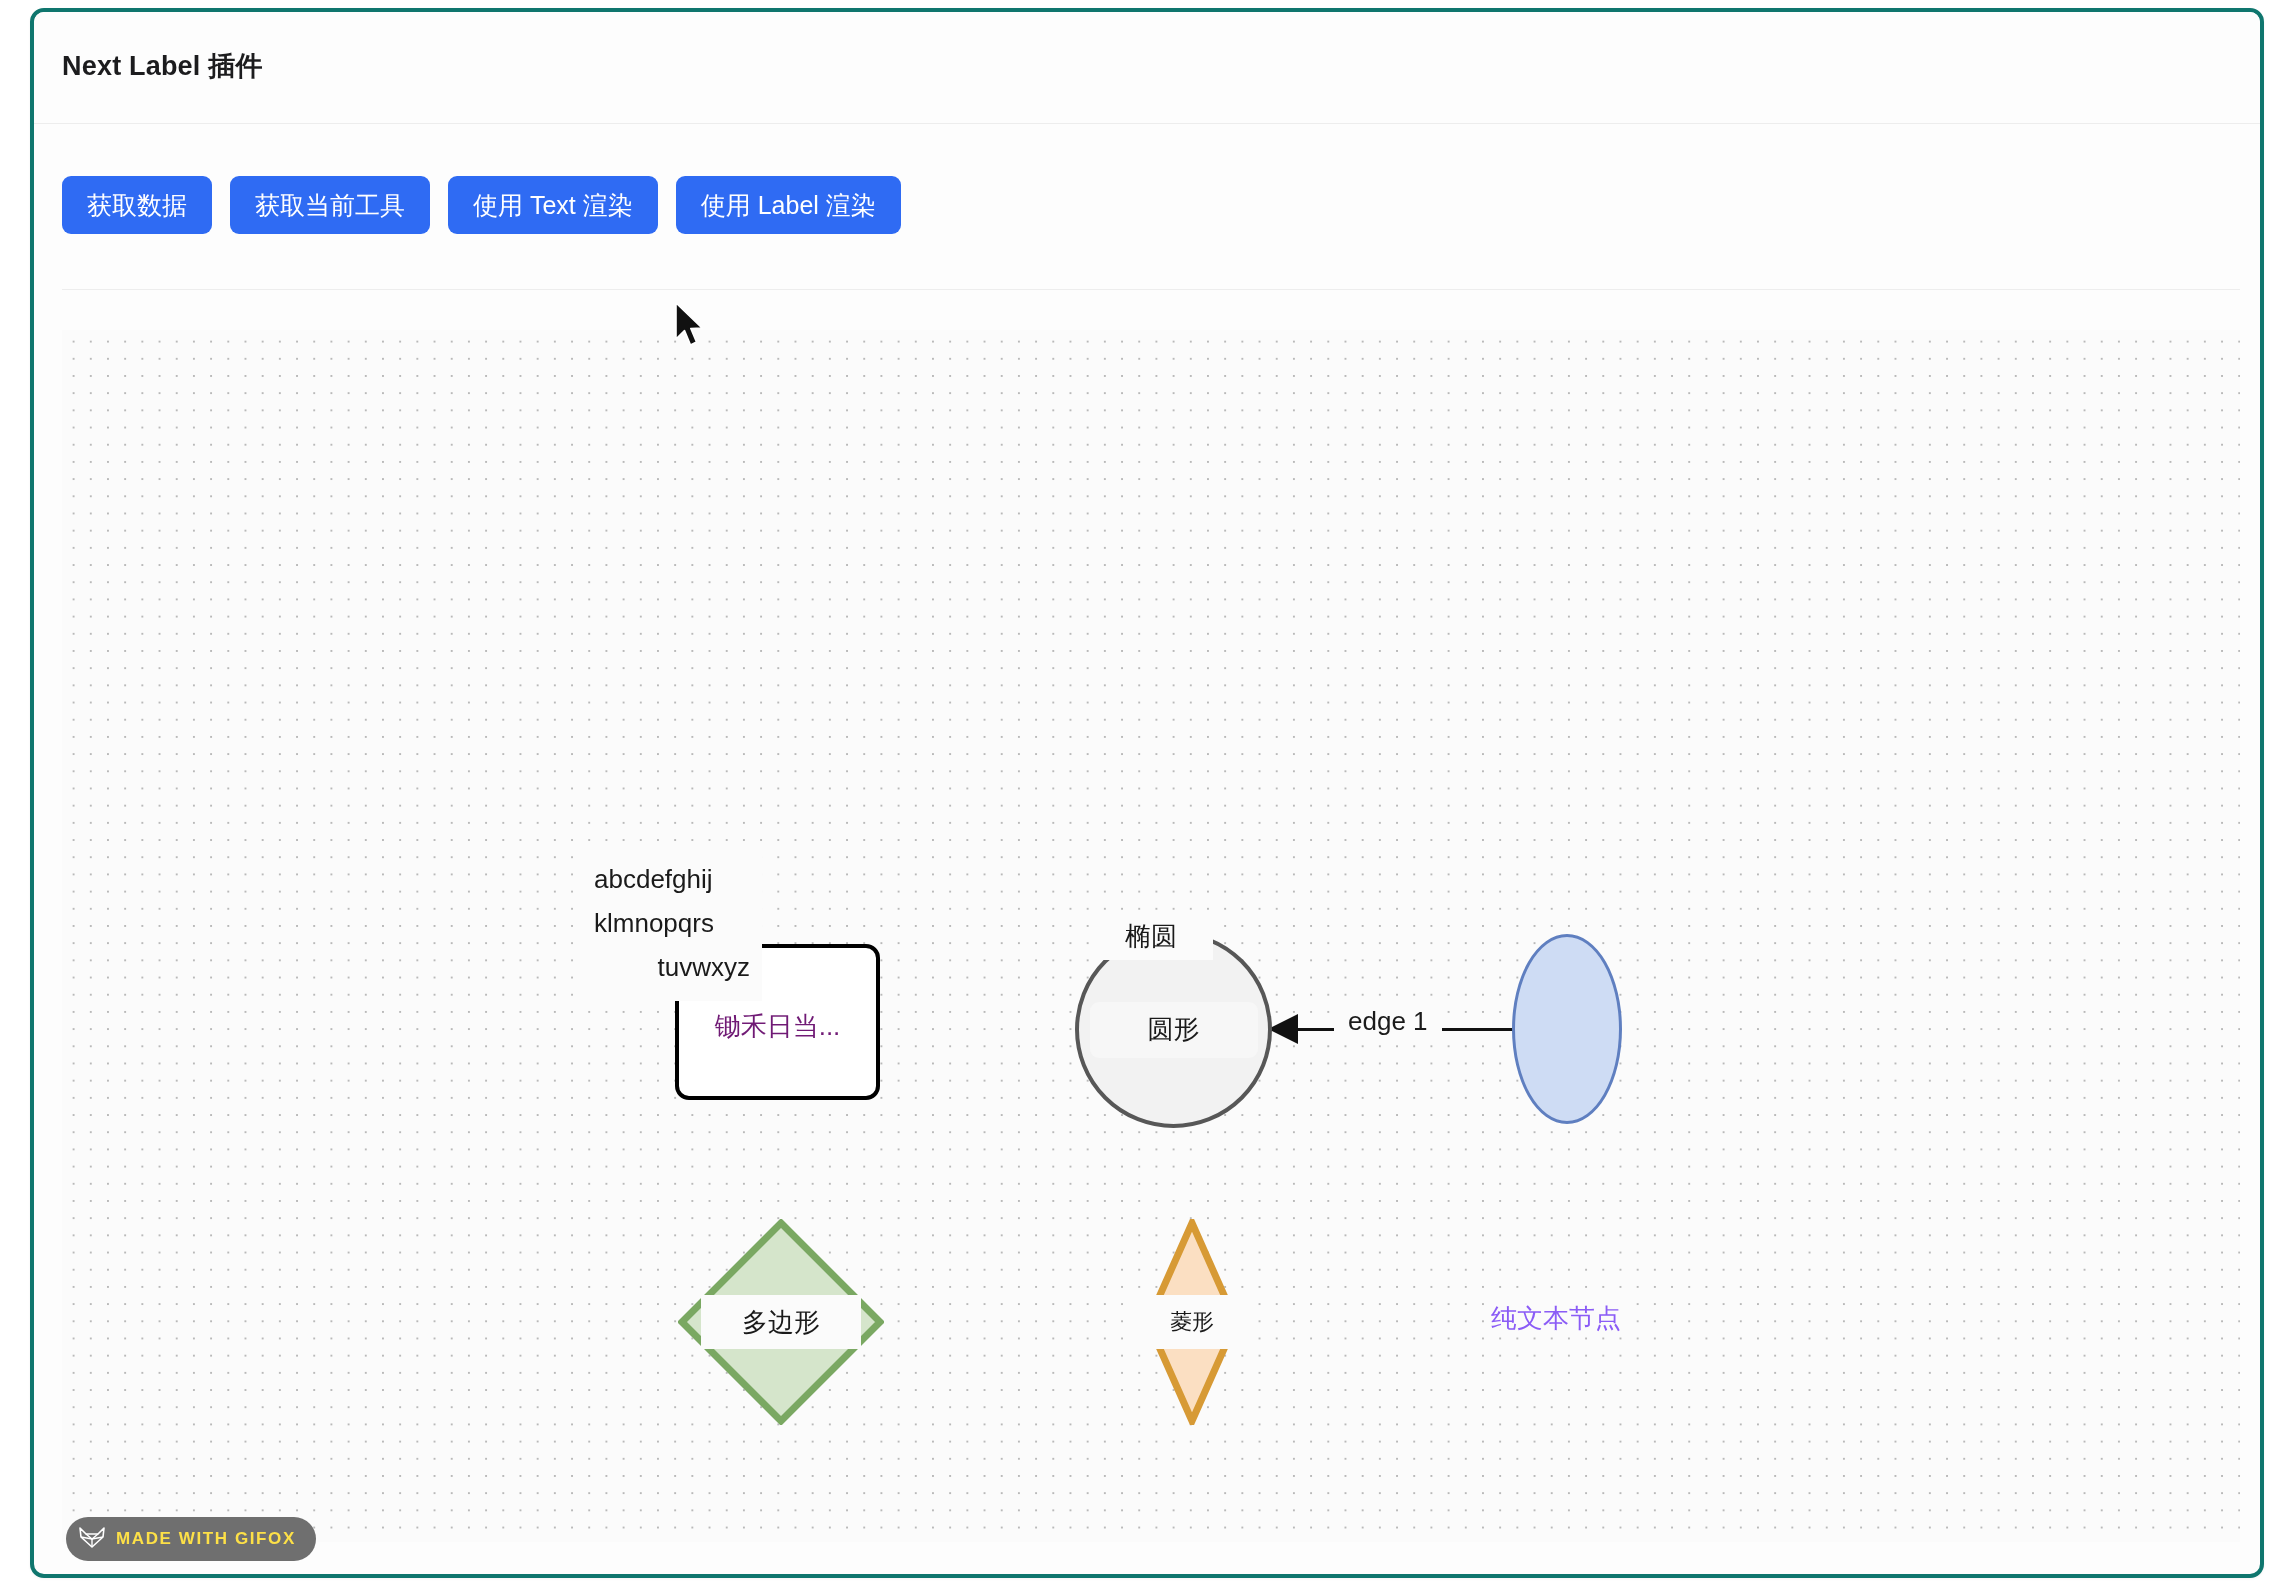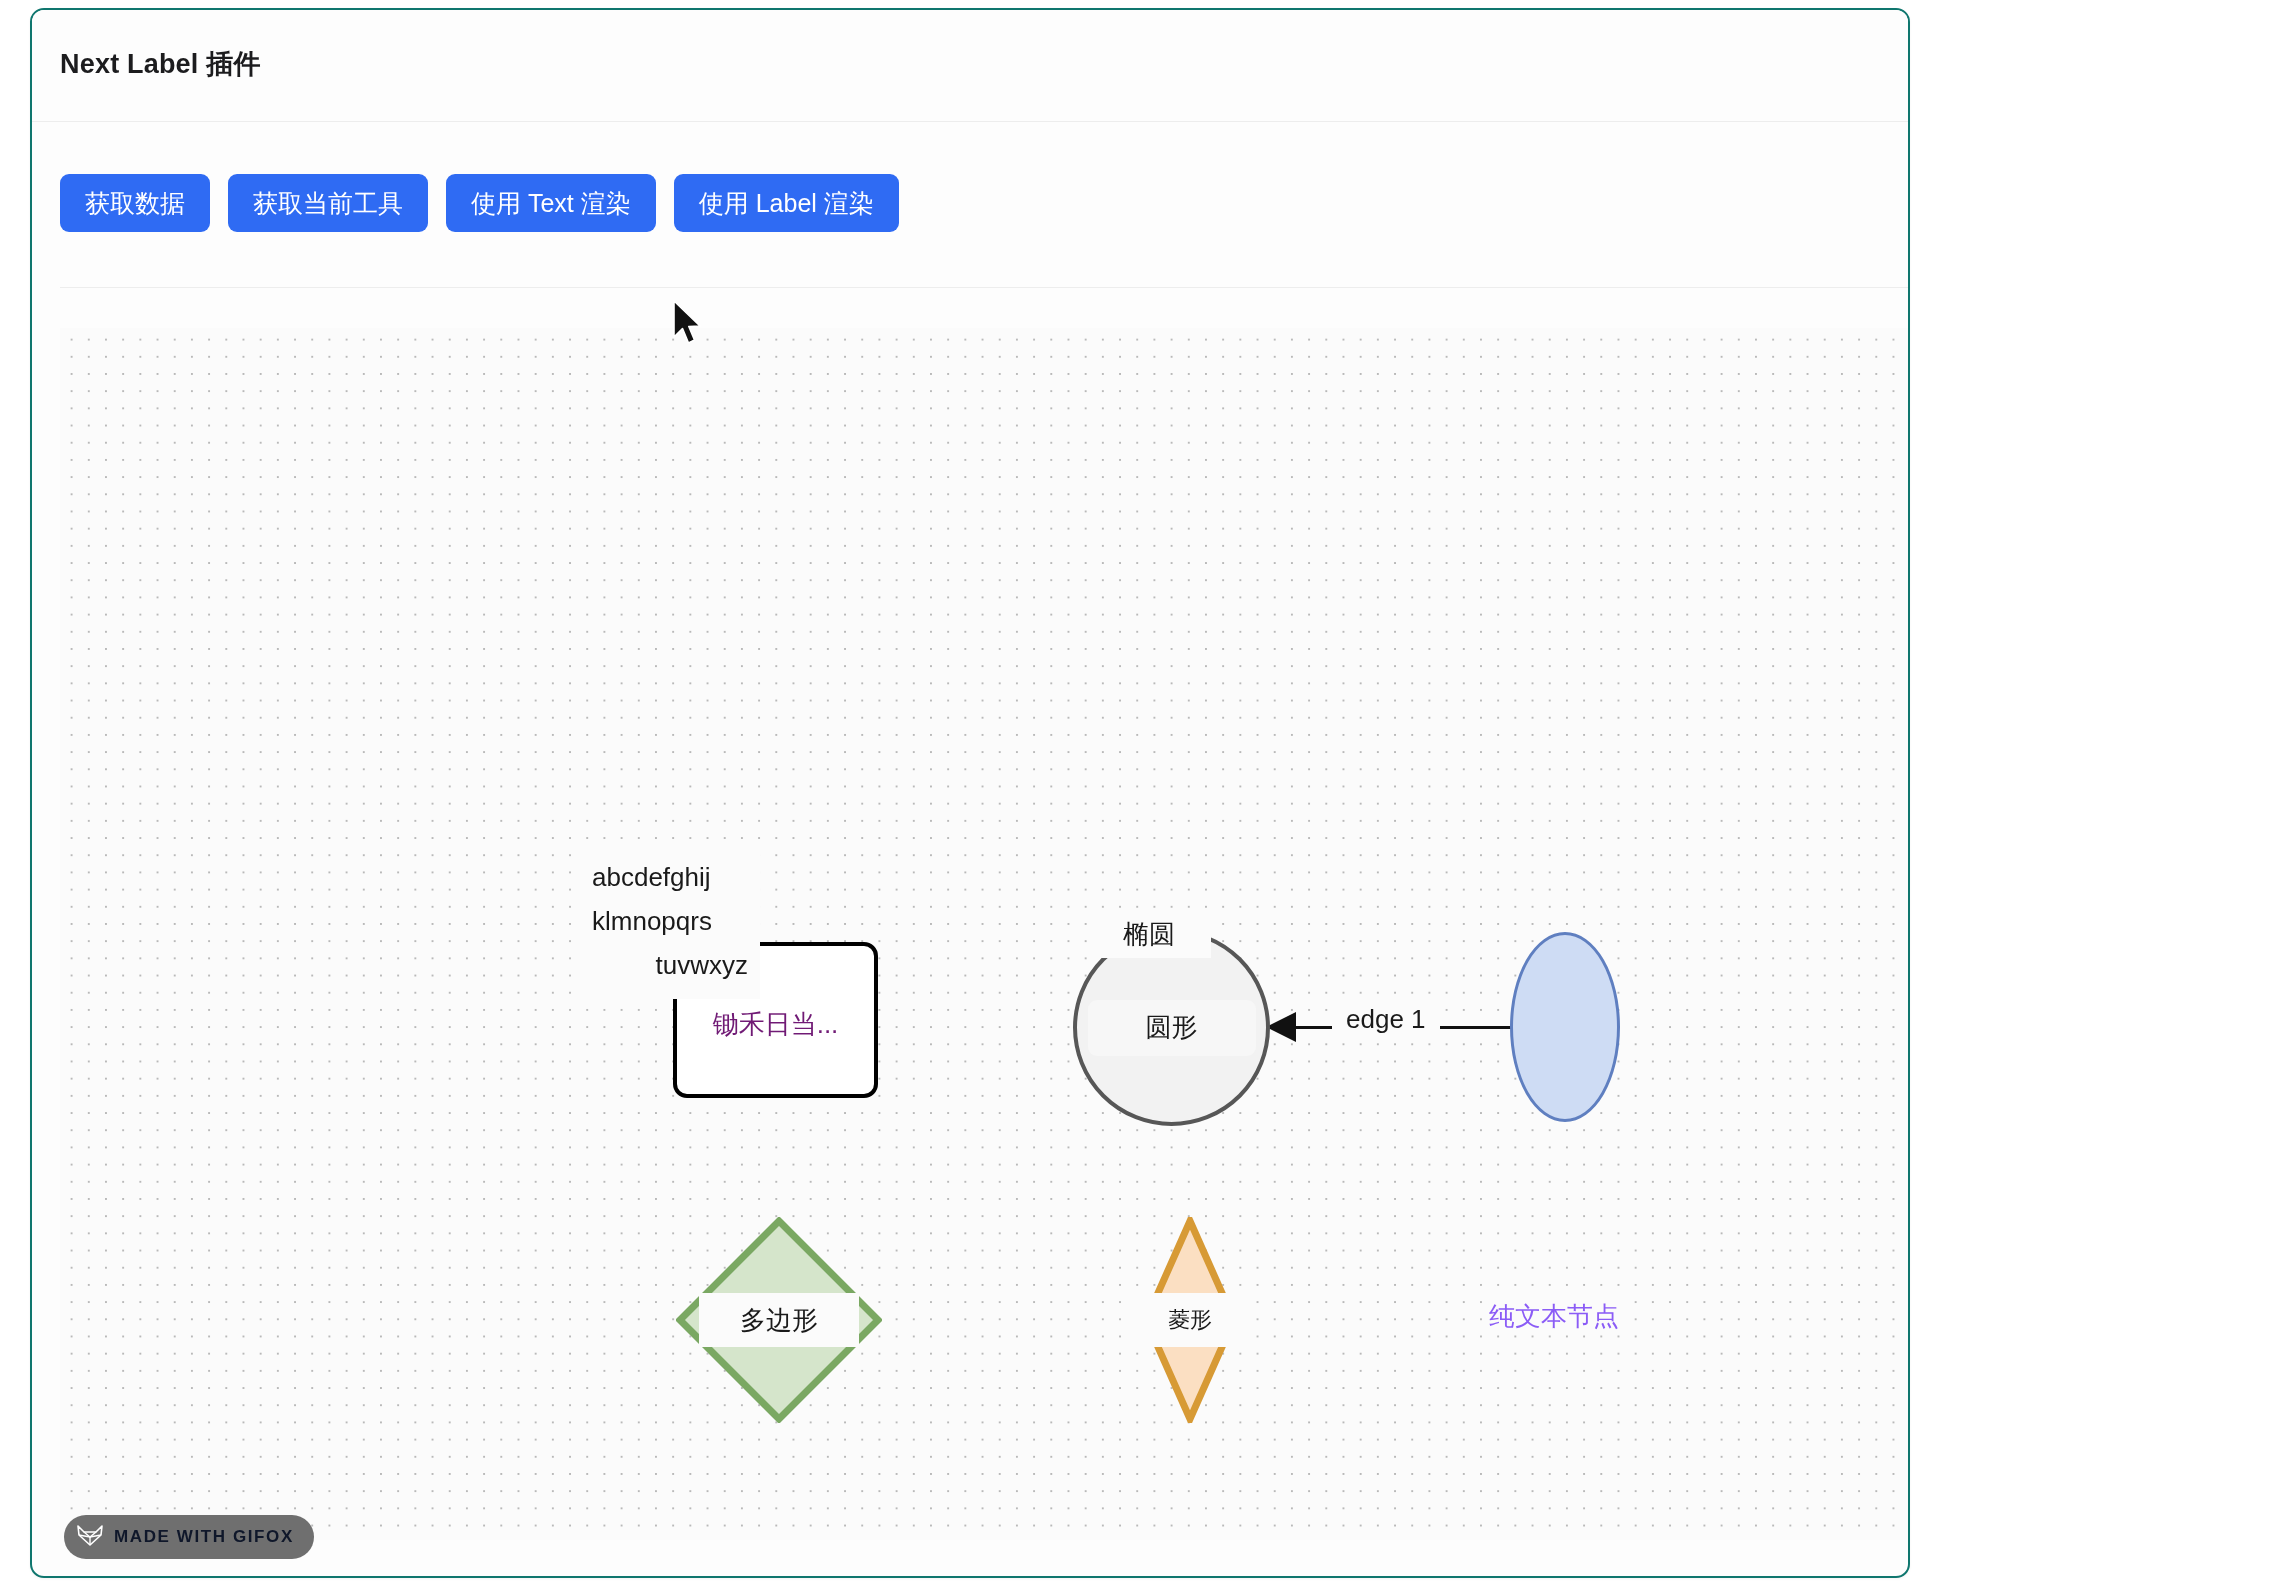--- a/index.html
+++ b/index.html
@@ -9,24 +9,24 @@
     background: #ffffff;
     font-family: "Liberation Sans", "DejaVu Sans", sans-serif;
     overflow: hidden;
   }
 
   
   #app-window {
     position: absolute;
     left: 30px;
     top: 8px;
-    width: 1880px;
+    width: 2234px;
     height: 1570px;
     background: #fdfdfd;
-    border: 2px solid #0f766e;
+    border: 4px solid #0f766e;
     border-radius: 14px;
     box-shadow: 0 1px 3px rgba(0,0,0,0.05);
     overflow: hidden;
   }
 
   
   #page-header {
     position: absolute;
     left: 0; top: 0;
     width: 100%;
@@ -321,21 +321,21 @@
     height: 44px;
     padding: 0 20px 0 12px;
     border-radius: 22px;
     background: #6f6f6f;
     display: flex;
     align-items: center;
     gap: 10px;
     z-index: 40;
   }
   #gifox-label {
-    color: #0f172a;
+    color: #fde047;
     font-size: 17px;
     font-weight: bold;
     letter-spacing: 1.6px;
     white-space: nowrap;
   }
 </style>
 </head>
 <body>
 
 <div id="app-window">

